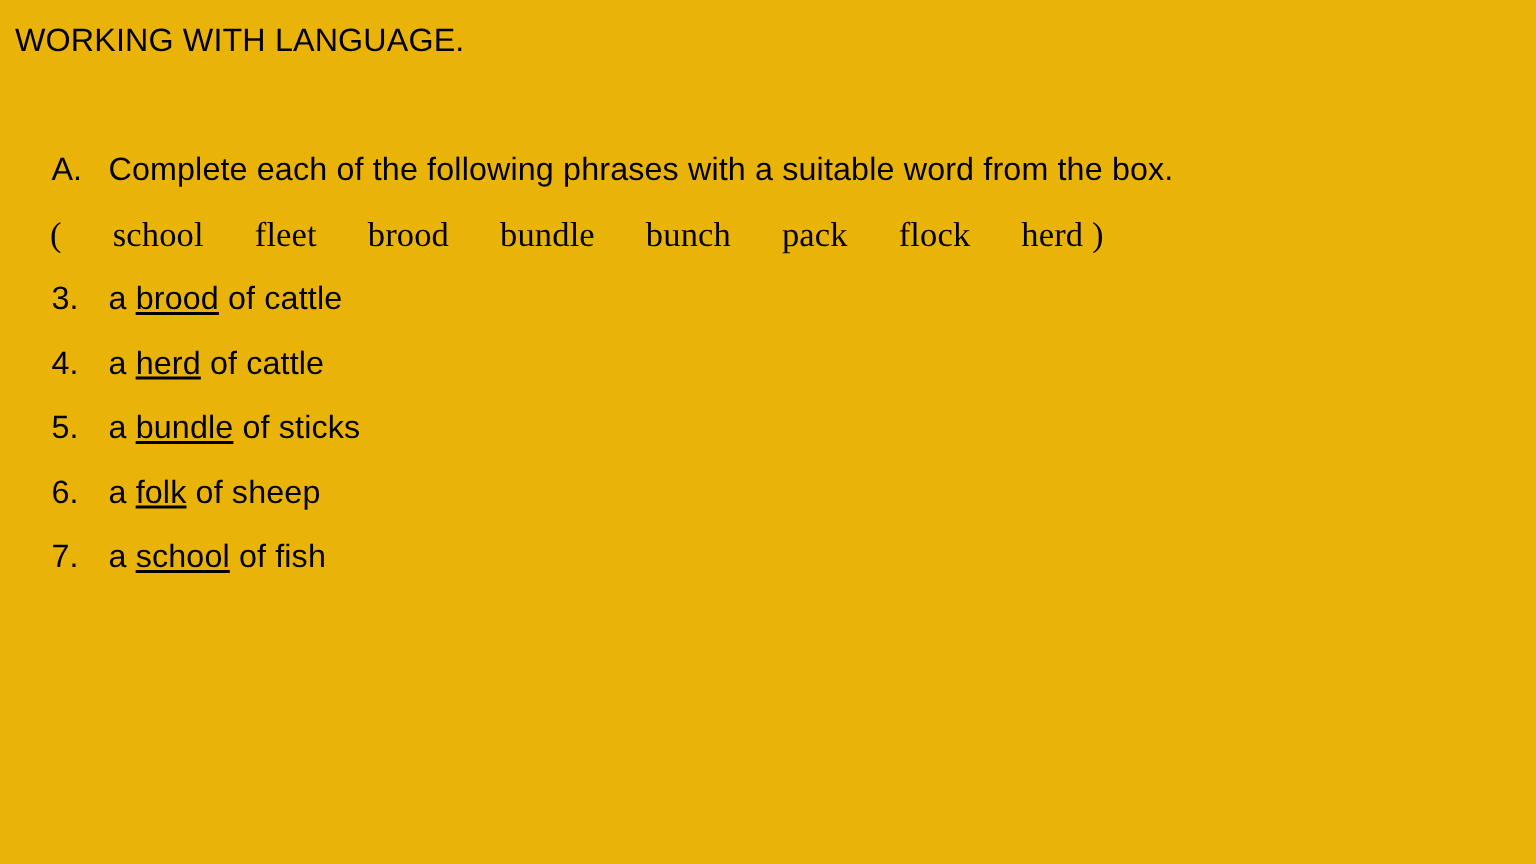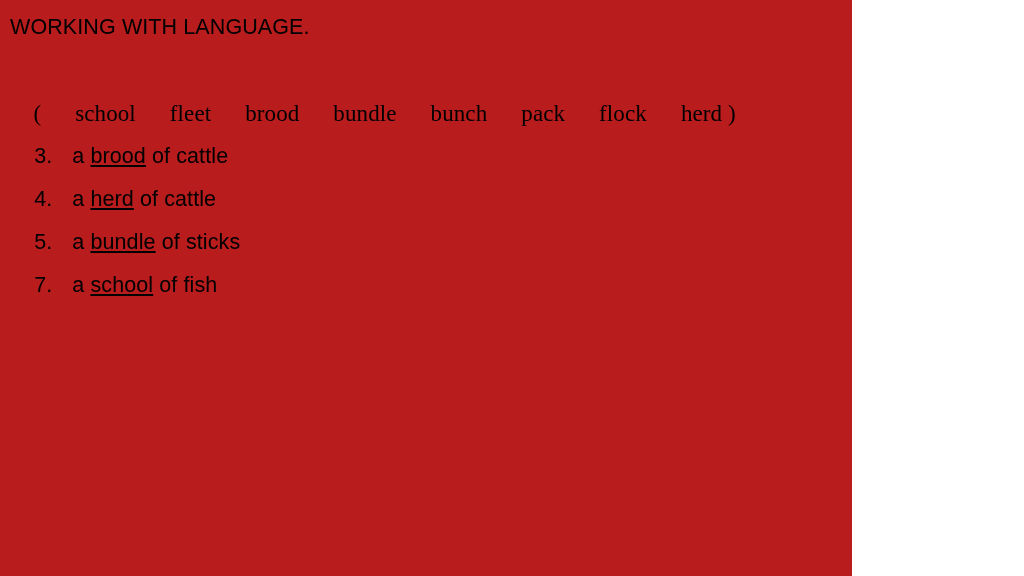--- a/index.html
+++ b/index.html
@@ -11,23 +11,23 @@
     width: 1024px;
     height: 576px;
     overflow: hidden;
     font-family: "Liberation Sans", sans-serif;
     color: #000000;
     -webkit-font-smoothing: antialiased;
   }
 
   .slide {
     position: relative;
-    width: 852px;
+    width: 1024px;
     height: 576px;
-    background: #b91c1c;
+    background: #eab308;
     box-sizing: border-box;
     padding: 6px 0 0 10px;
   }
 
   .line {
     display: block;
     white-space: pre;
     font-size: 21.5px;
     line-height: 43px;
     height: 43px;
@@ -68,38 +68,44 @@
     width: 34px;
   }
 </style>
 </head>
 <body>
 
 <div class="slide">
 
   <div class="line title-line">WORKING WITH LANGUAGE.</div>
 
+  <div class="line prompt-line">
+    <span class="num">A.</span><span>Complete each of the following phrases with a suitable word from the box.</span>
+  </div>
 
   <div class="line wordbank-line">
     <span>(</span><span class="wb-gap"></span><span>school</span><span class="wb-gap"></span><span>fleet</span><span class="wb-gap"></span><span>brood</span><span class="wb-gap"></span><span>bundle</span><span class="wb-gap"></span><span>bunch</span><span class="wb-gap"></span><span>pack</span><span class="wb-gap"></span><span>flock</span><span class="wb-gap"></span><span>herd</span> <span>)</span>
   </div>
 
 
 
   <div class="line item-line">
     <span class="num">3.</span><span>a </span><span class="answer">brood</span><span> of cattle</span>
   </div>
 
   <div class="line item-line">
     <span class="num">4.</span><span>a </span><span class="answer">herd</span><span> of cattle</span>
   </div>
 
   <div class="line item-line">
     <span class="num">5.</span><span>a </span><span class="answer">bundle</span><span> of sticks</span>
   </div>
 
+  <div class="line item-line">
+    <span class="num">6.</span><span>a </span><span class="answer">folk</span><span> of sheep</span>
+  </div>
 
   <div class="line item-line">
     <span class="num">7.</span><span>a </span><span class="answer">school</span><span> of fish</span>
   </div>
 
 
 </div>
 
 </body></html>

